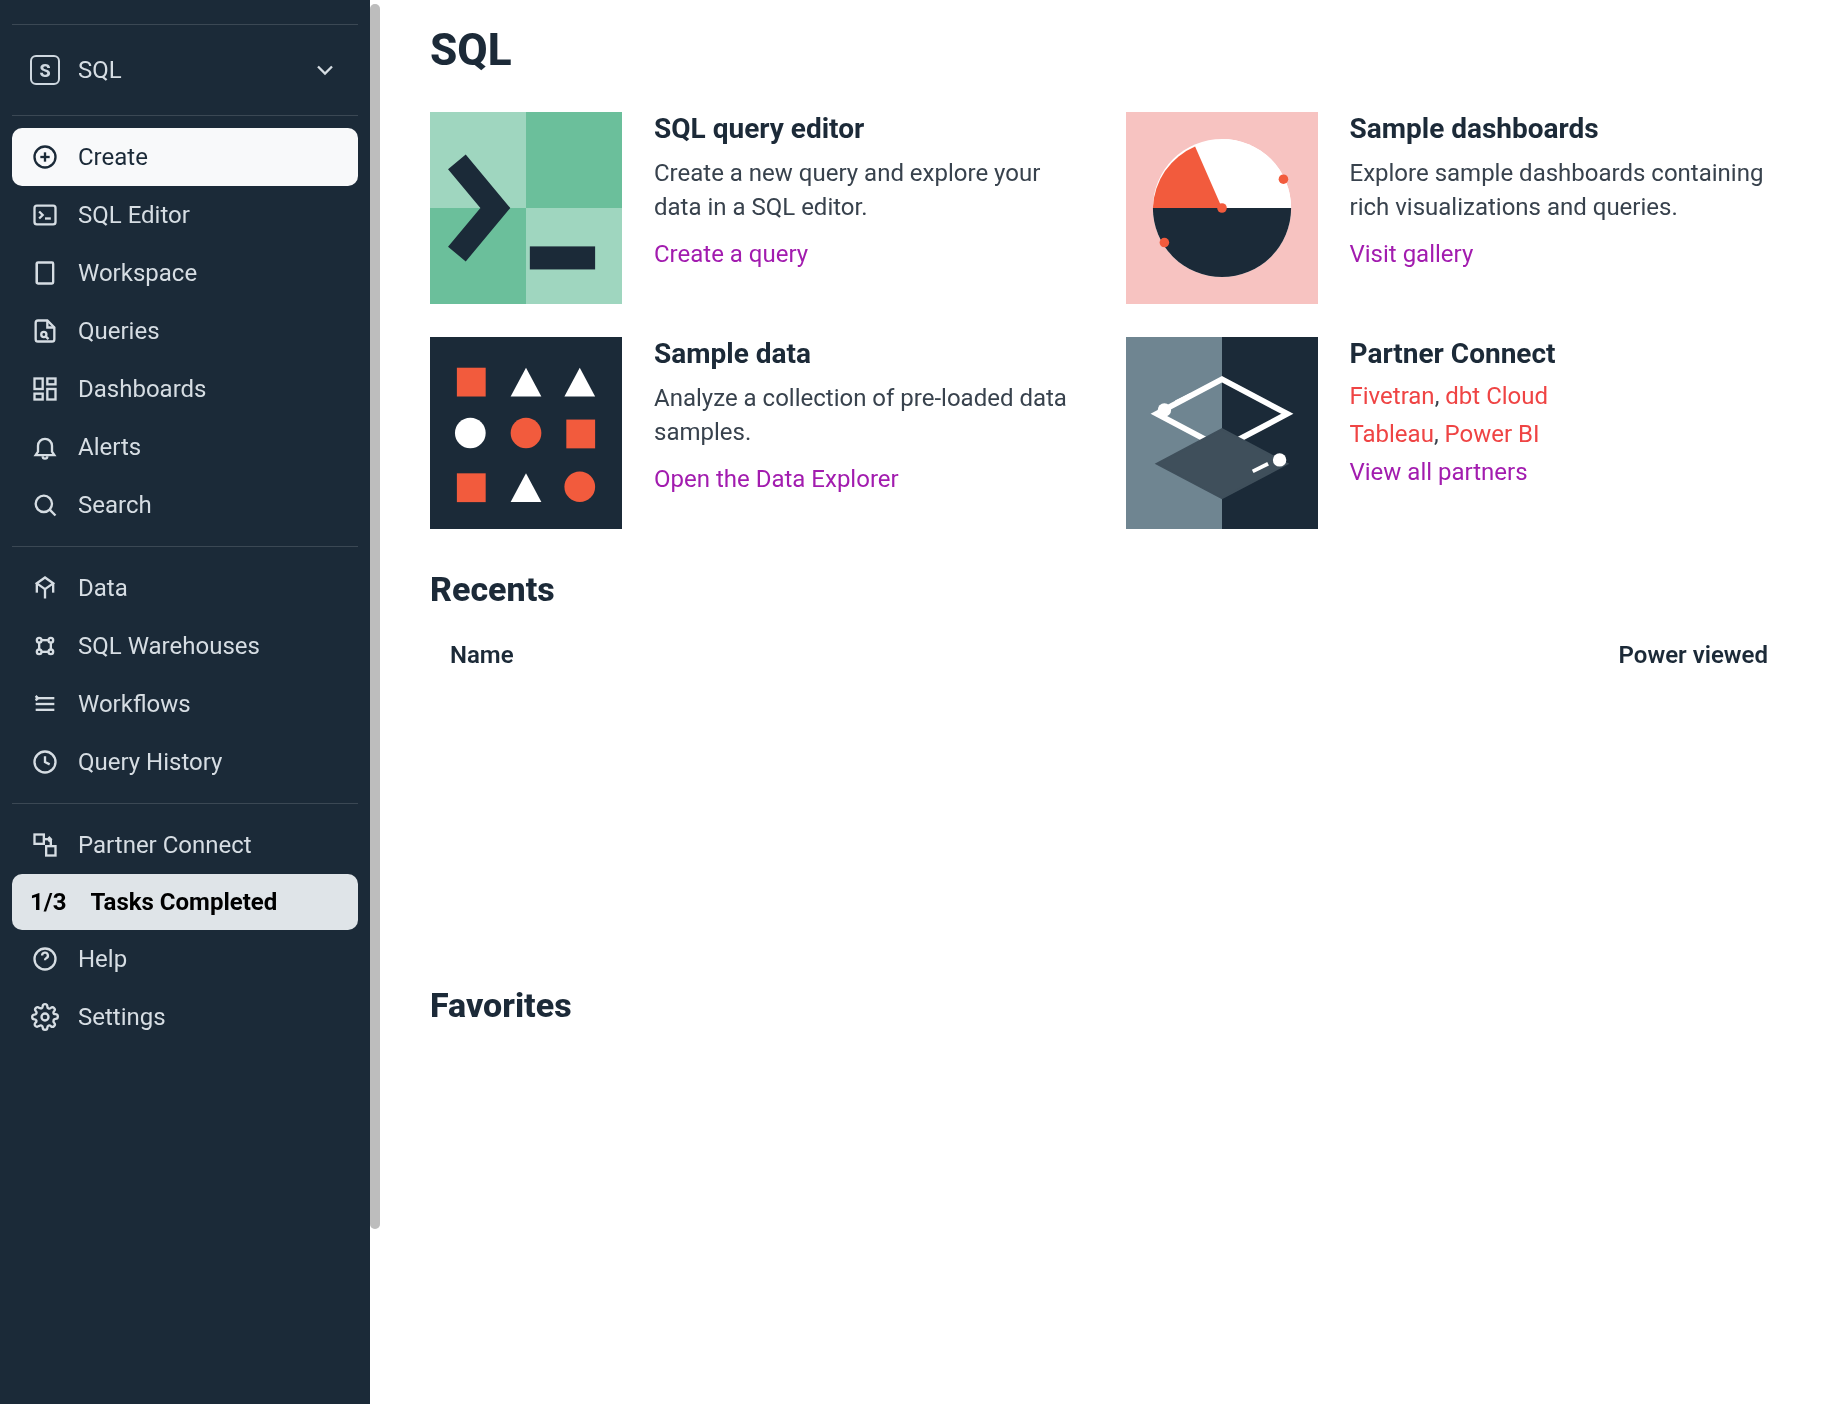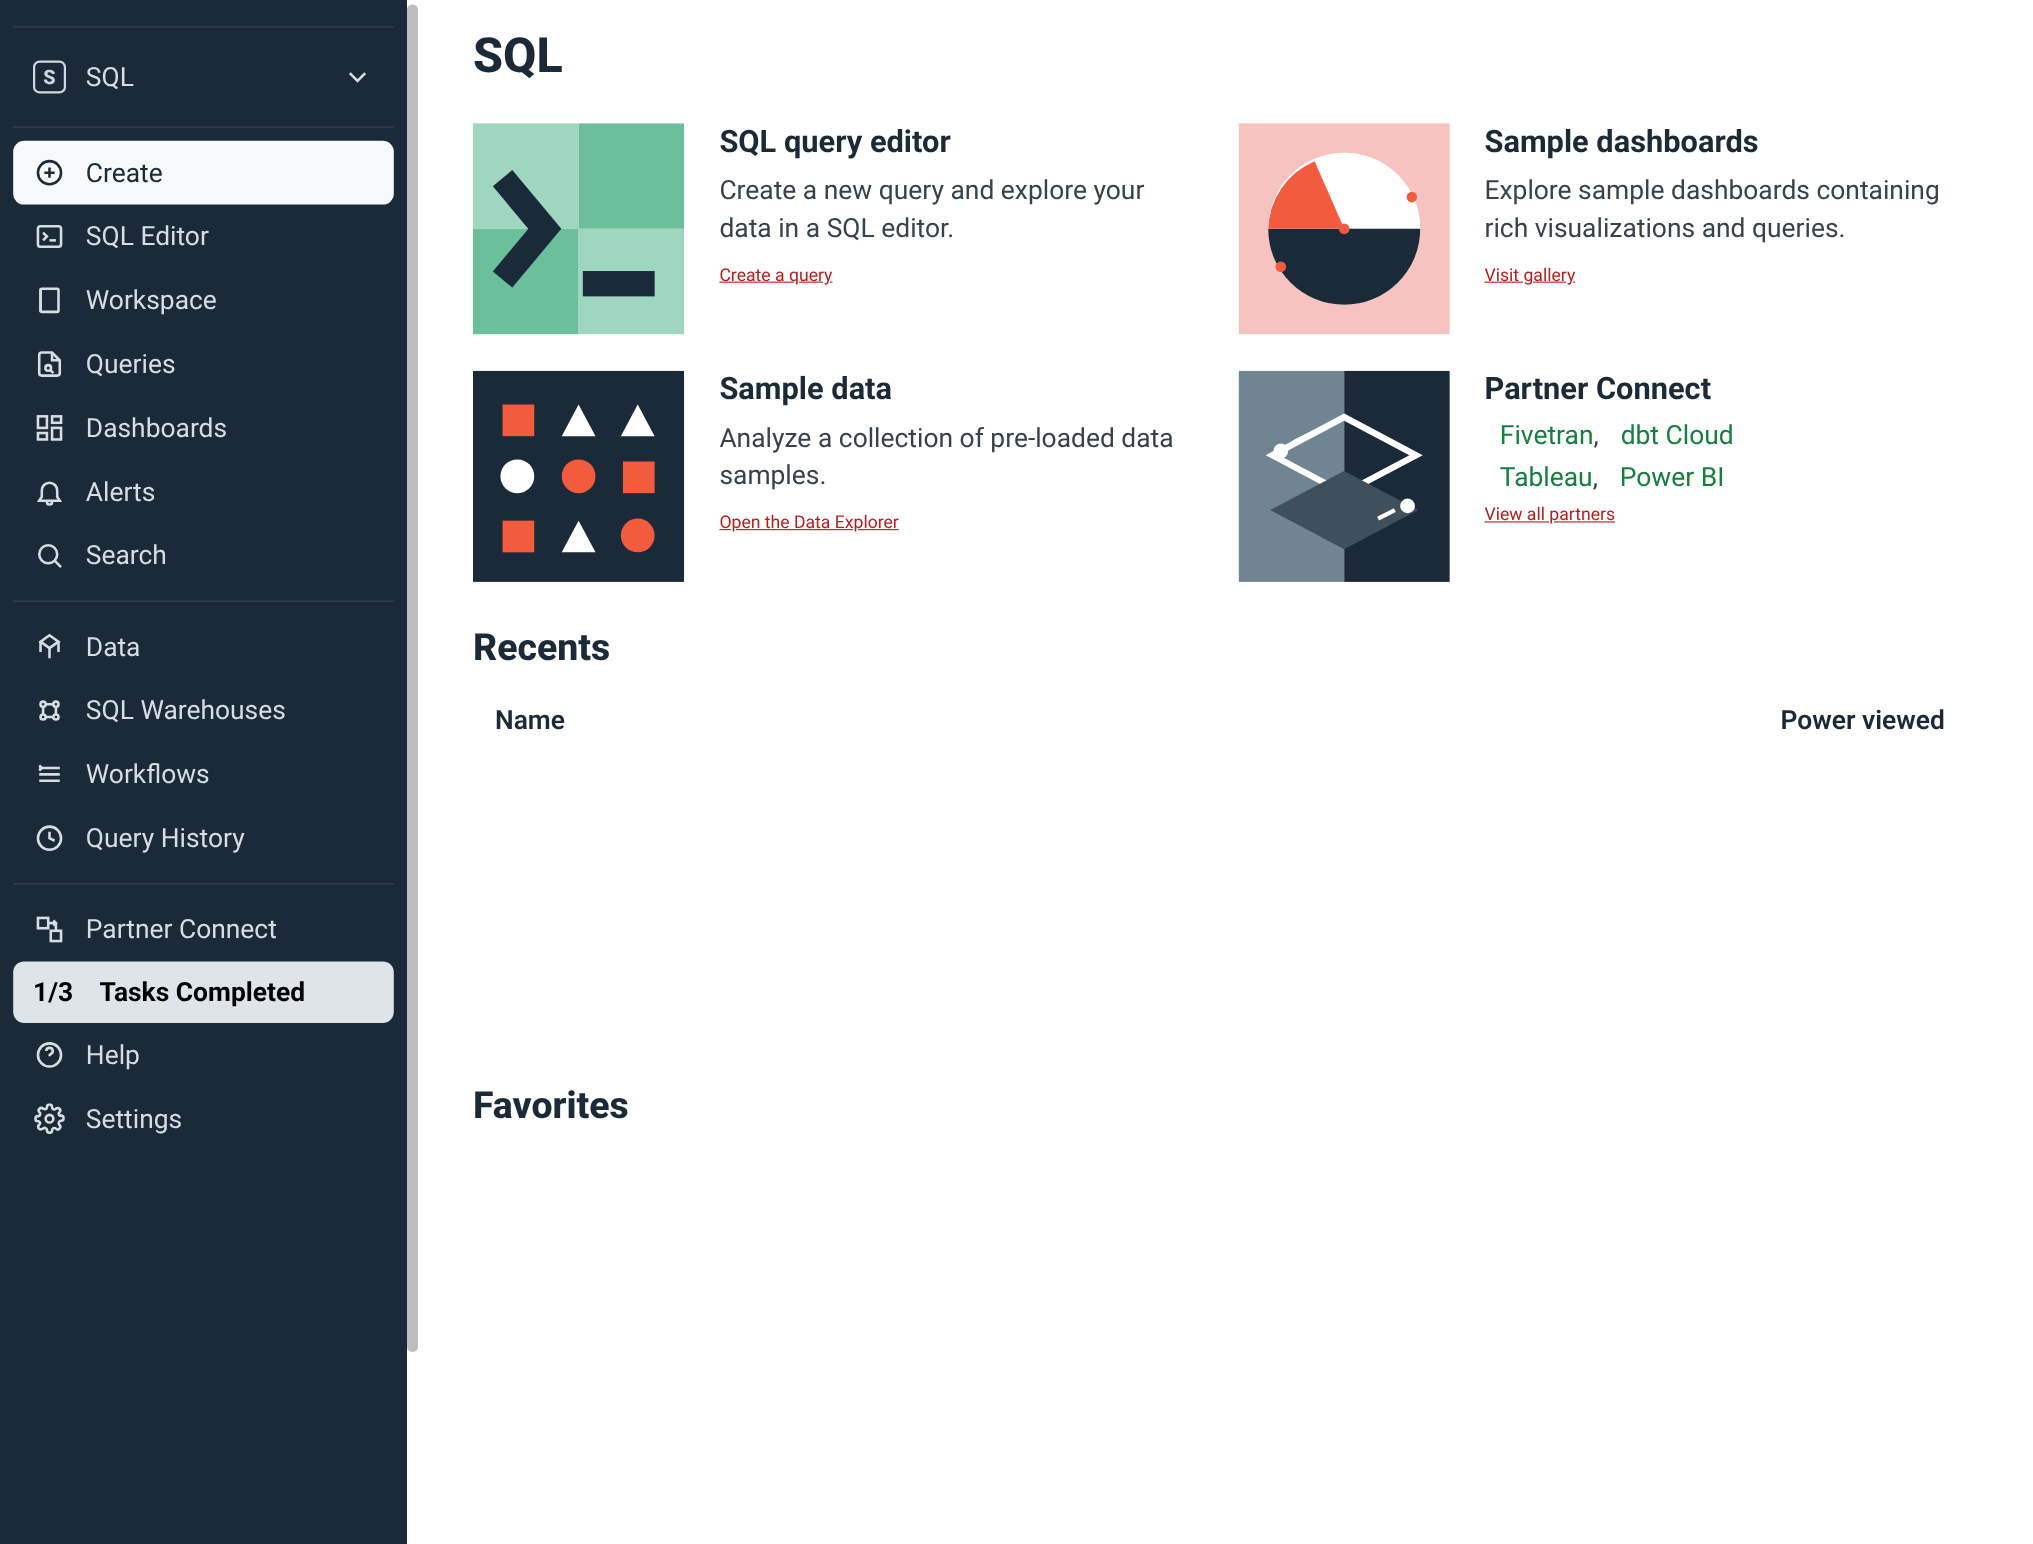--- a/index.html
+++ b/index.html
@@ -79,23 +79,23 @@
   grid-template-columns: 1fr 1fr;
   column-gap: 50px;
   row-gap: 40px;
   margin-bottom: 40px;
   gap: 33px;
 }
 .card { display: flex; gap: 32px; align-items:flex-start; }
 .thumb { width: 192px; height: 192px; flex-shrink:0; }
 .card-body h3 { font-size: 28px; font-weight: 700; margin-bottom: 12px; }
 .card-body p { font-size: 24px; color: #38424d; line-height: 1.4; margin-bottom: 16px; }
-.link { color: #b91c1c; font-size: 16px; cursor: pointer; text-decoration: underline; }
+.link { color: #a21caf; font-size: 24px; cursor: pointer; }
 .link-row { font-size: 24px; margin-bottom: 10px; color:#38424d; }
-.link-row a { color:#15803d; cursor:pointer;margin-left:14px; }
+.link-row a { color:#ef4444; cursor:pointer; }
 h2.section { font-size: 34px; font-weight: 800; margin: 24px 0 20px 0; }
 .recents-table { margin-top: 10px; }
 .recents-head {
   display: flex;
   justify-content: space-between;
   font-size: 24px;
   font-weight: 600;
   padding: 12px 20px;
   color: #1c2a38;
 }

